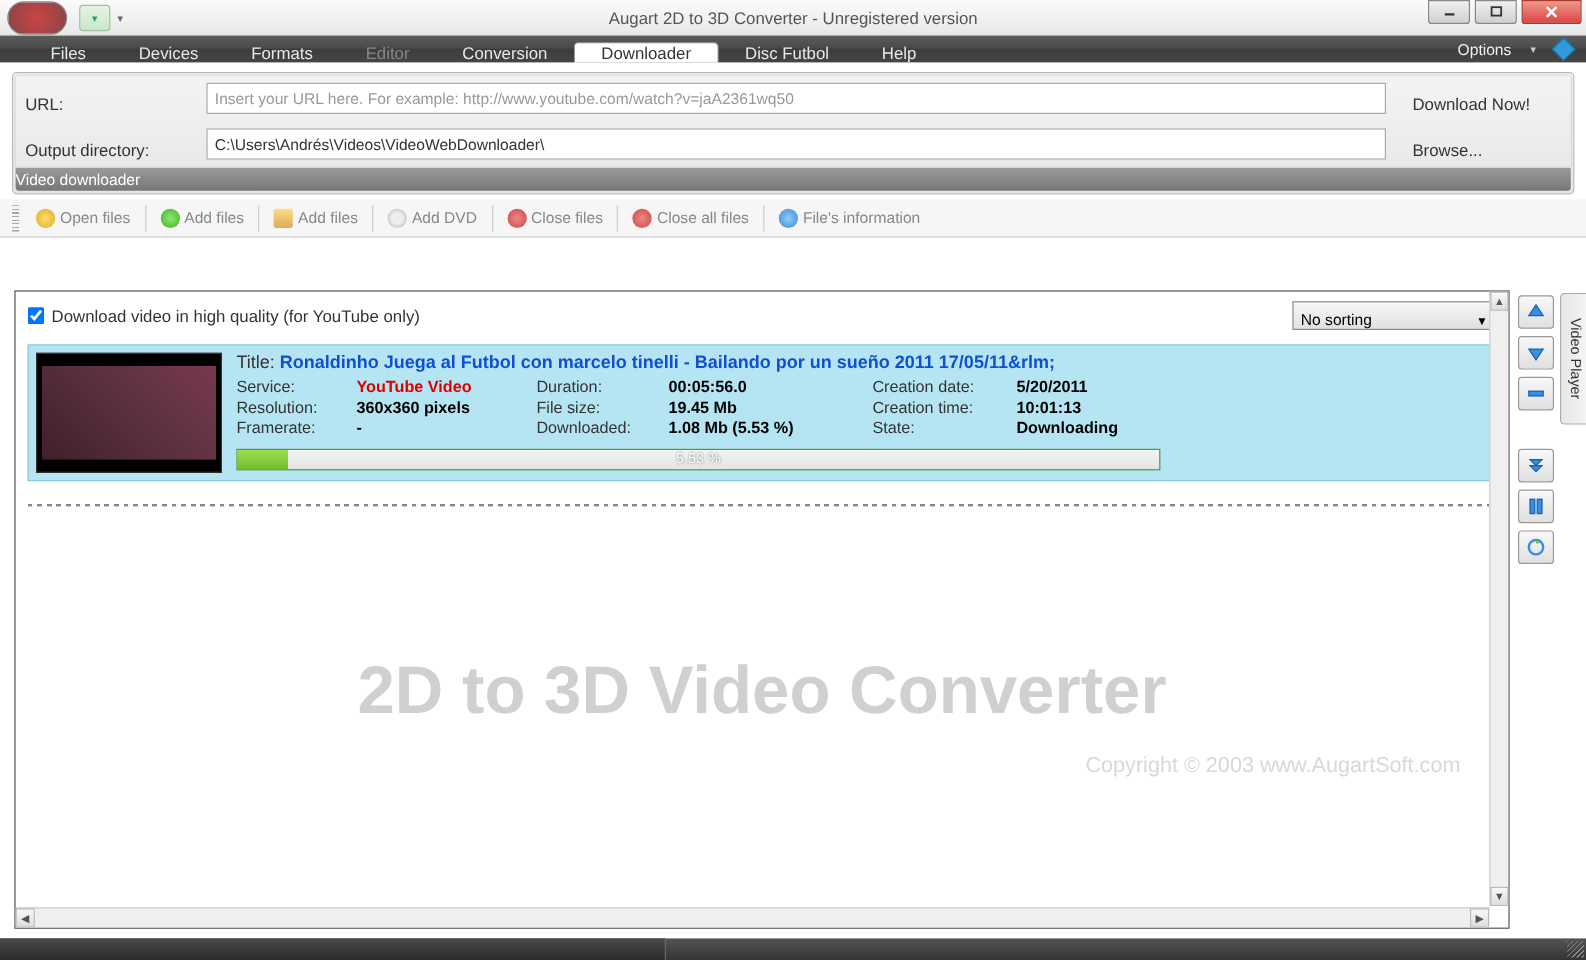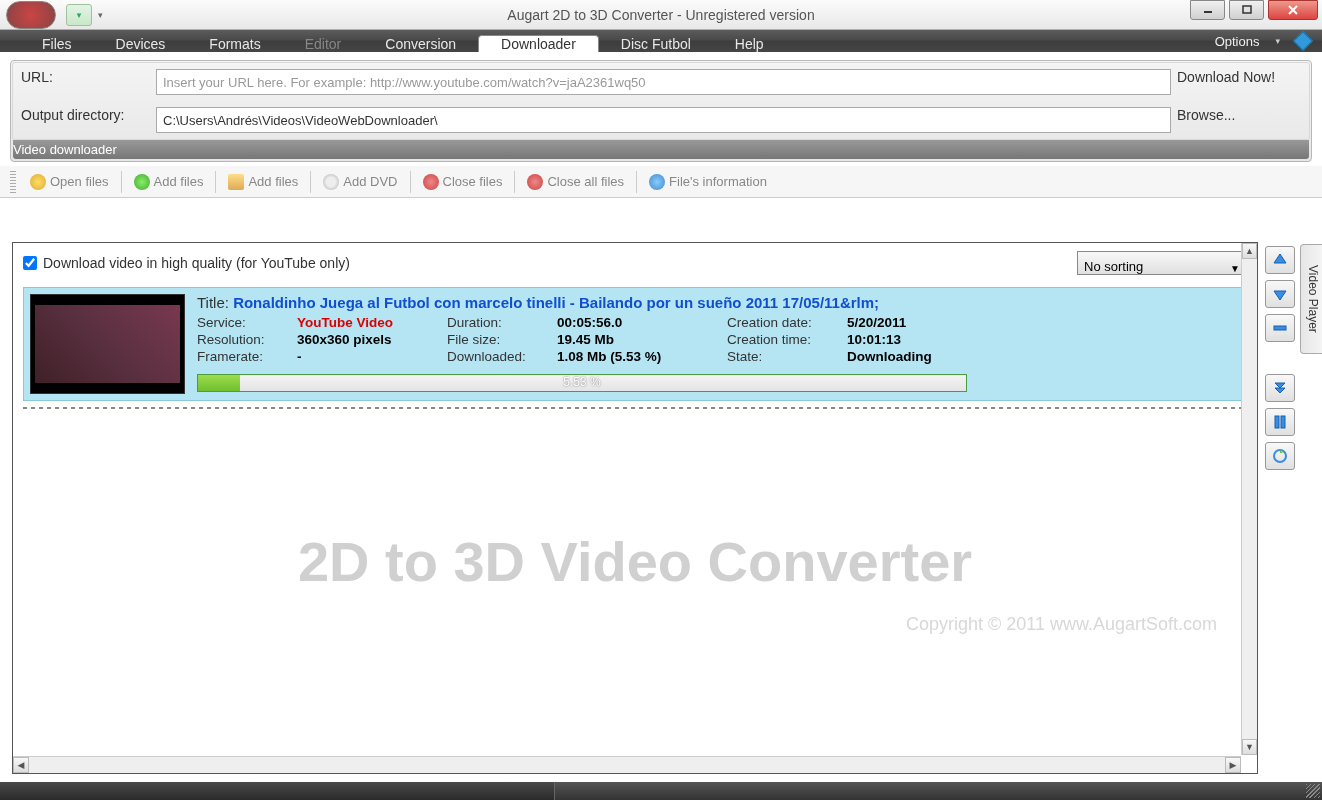--- a/index.html
+++ b/index.html
@@ -21,21 +21,21 @@
 .menu-item { padding: 0 22px; color: #e8e8e8; font-size: 14px; display:flex; align-items:center; cursor:pointer; }
 .menu-item.disabled { color: #888; }
 .menu-item.active { background: #fff; color: #333; border-radius: 4px 4px 0 0; margin-top:4px; border:1px solid #888; border-bottom:none; font-weight:500;}
 .menu-right { position:absolute; right:12px; top:0; height:100%; display:flex; align-items:center; gap:16px;}
 .options-txt{ color:#eee; font-size:13px;}
 .menu-right .diamond{ width:14px; height:14px; background:#39d; transform:rotate(45deg); border:1px solid #17a;}
 
 
 .url-panel { margin: 8px 10px 0 10px; background: linear-gradient(to bottom,#f4f4f4,#e6e6e6); border:1px solid #b8b8b8; border-radius:4px; padding:1px;}
 .url-inner{ border:1px solid #d8d8d8; border-radius:3px;}
-.url-row { display: flex; align-items: flex-start; padding: 6px 8px; gap: 0; }
+.url-row { display: flex; align-items: flex-end; padding: 6px 8px; gap: 16px; }
 .url-label { width: 135px; font-size: 14px; color: #333; }
 .url-input { flex: 1; height: 26px; border: 1px solid #aaa; background: #fff; padding: 0 6px; font-size: 13px; color: #333; }
 .url-input::placeholder { color: #999; }
 .url-action { width: 130px; font-size: 14px; color: #333; padding-left:6px; cursor:pointer;}
 .panel-caption { text-align: left; background: linear-gradient(to bottom,#999,#777); color: #fff; font-size: 13px; padding: 2px 0; border-radius: 0 0 3px 3px; margin:0 1px 1px 1px;}
 
 
 .toolbar { height: 32px; display: flex; align-items: center; padding: 0 10px; gap: 2px; background:#f6f6f6; border-bottom:1px solid #ccc; margin-top:4px;}
 .tb-grip{ width:6px; height:22px; background:repeating-linear-gradient(to bottom,#aaa 0,#aaa 1px,transparent 1px,transparent 3px); margin-right:4px;}
 .tb-item { display: flex; align-items: center; gap: 4px; padding: 2px 8px; color: #888; font-size: 13px; cursor: pointer; }
@@ -50,21 +50,21 @@
 
 
 .main { display: flex; position: absolute; left:0; right:0; top:236px; bottom:20px;}
 .content { flex: 1; margin: 6px 0 6px 12px; border: 1px solid #555; background:#fff; display:flex; flex-direction:column; position:relative; overflow:hidden;}
 .top-row { display: flex; align-items: center; padding: 8px 10px; justify-content: space-between; }
 .chk-row{display:flex;align-items:center;gap:6px;font-size:14px;color:#333;}
 .chk-row input{width:14px;height:14px;}
 .sort-dd{ width:170px; height:24px; border:1px solid #888; background:linear-gradient(#f8f8f8,#e0e0e0); display:flex; align-items:flex-end; justify-content:space-between; padding:0 6px; font-size:13px; cursor:pointer;}
 .sort-dd .arrow{font-size:10px;}
 
-.item-card { margin: 4px 10px 0 10px; background: #b5e5f3; border:1px solid #89c8dd; padding:6px; display:flex; gap:12px;}
+.item-card { margin: 4px 10px 13px 10px; background: #b5e5f3; border:1px solid #89c8dd; padding:6px; display:flex; gap:12px;}
 .thumb{ width:155px; height:100px; background:#000; display:flex; align-items:center; justify-content:center; position:relative; border:1px solid #333;}
 .thumb-inner{width:145px;height:78px;background:linear-gradient(45deg,#402028,#5a3040,#783850);}
 .card-body{ flex:1; display:flex; flex-direction:column; gap:4px;}
 .card-title-row{font-size:15px; color:#333;}
 .card-title-link{color:#1050d0; font-weight:bold;}
 .meta-grid{ display:grid; grid-template-columns: 100px 150px 110px 170px 120px 140px; row-gap:2px; font-size:13.5px;}
 .meta-grid .lab{color:#333;}
 .meta-grid .val{color:#000; font-weight:bold;}
 .meta-grid .svc{color:#d00; font-weight:bold;}
 .prog-wrap{ height:18px; background:linear-gradient(#f4f4f4,#e4e4e4); border:1px solid #4a9d3f; position:relative; margin-top:6px; width:770px;}
@@ -241,21 +241,21 @@
         </div>
         <div class="prog-wrap">
           <div class="prog-fill"></div>
           <div class="prog-text">5.53 %</div>
         </div>
       </div>
     </div>
     <div class="dash-sep"></div>
 
     <div class="watermark">2D to 3D Video Converter</div>
-    <div class="copyright">Copyright © 2011 www.AugartSoft.com</div>
+    <div class="copyright">Copyright © 2003 www.AugartSoft.com</div>
 
     <div class="content-scroll-v">
       <div class="sa">▲</div>
       <div style="position:absolute;bottom:0;left:0;right:0" class="sa">▼</div>
     </div>
     <div class="content-scroll-h">
       <div class="sa">◀</div>
       <div class="track"></div>
       <div class="sa">▶</div>
     </div>

